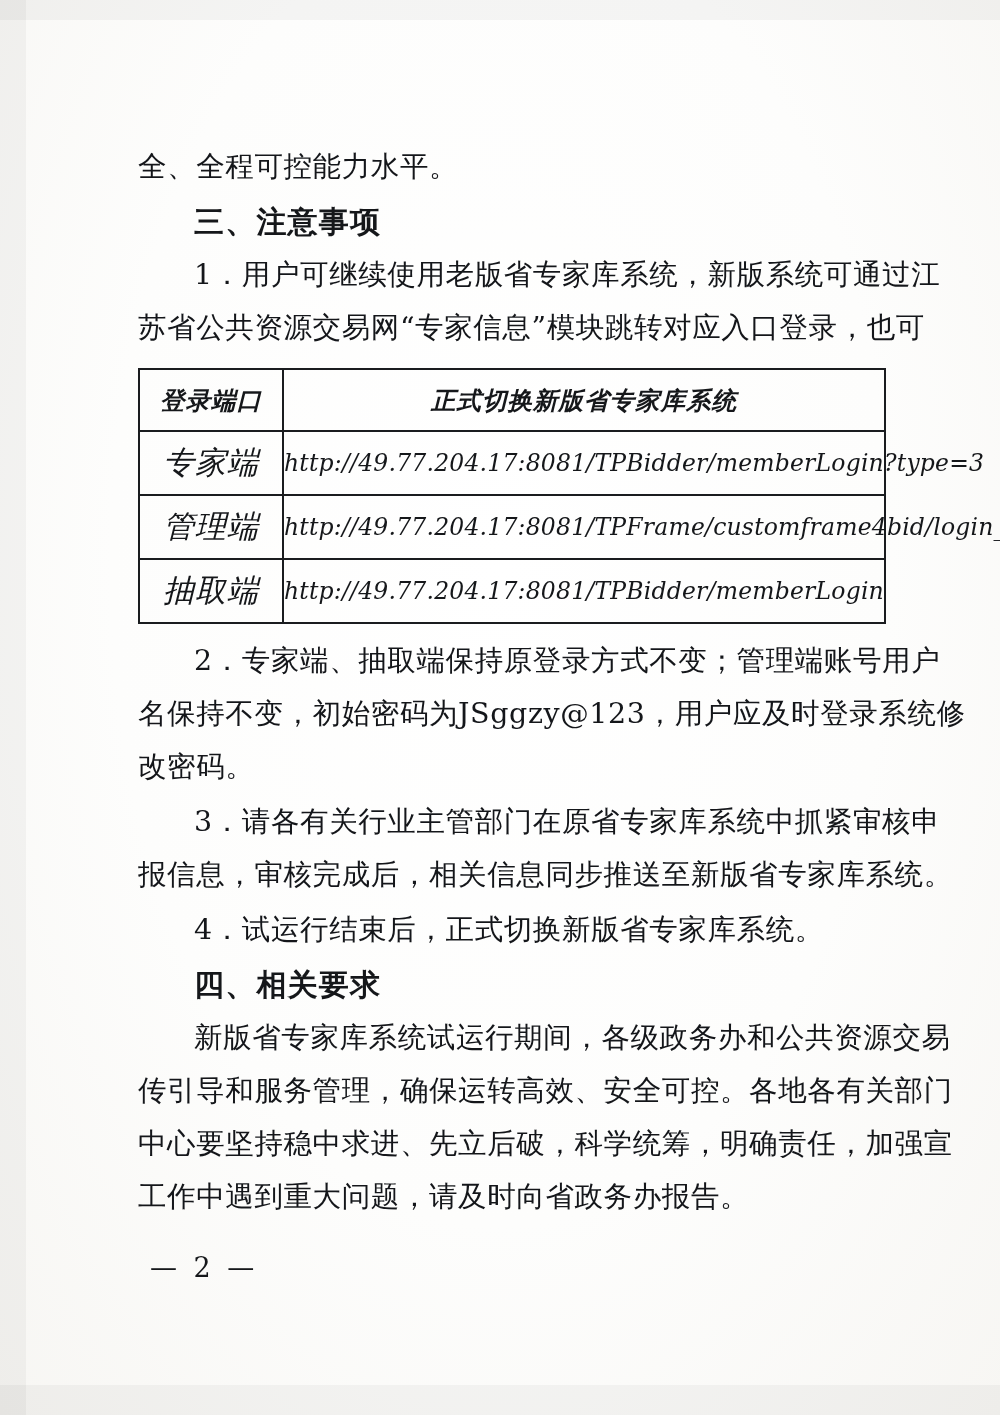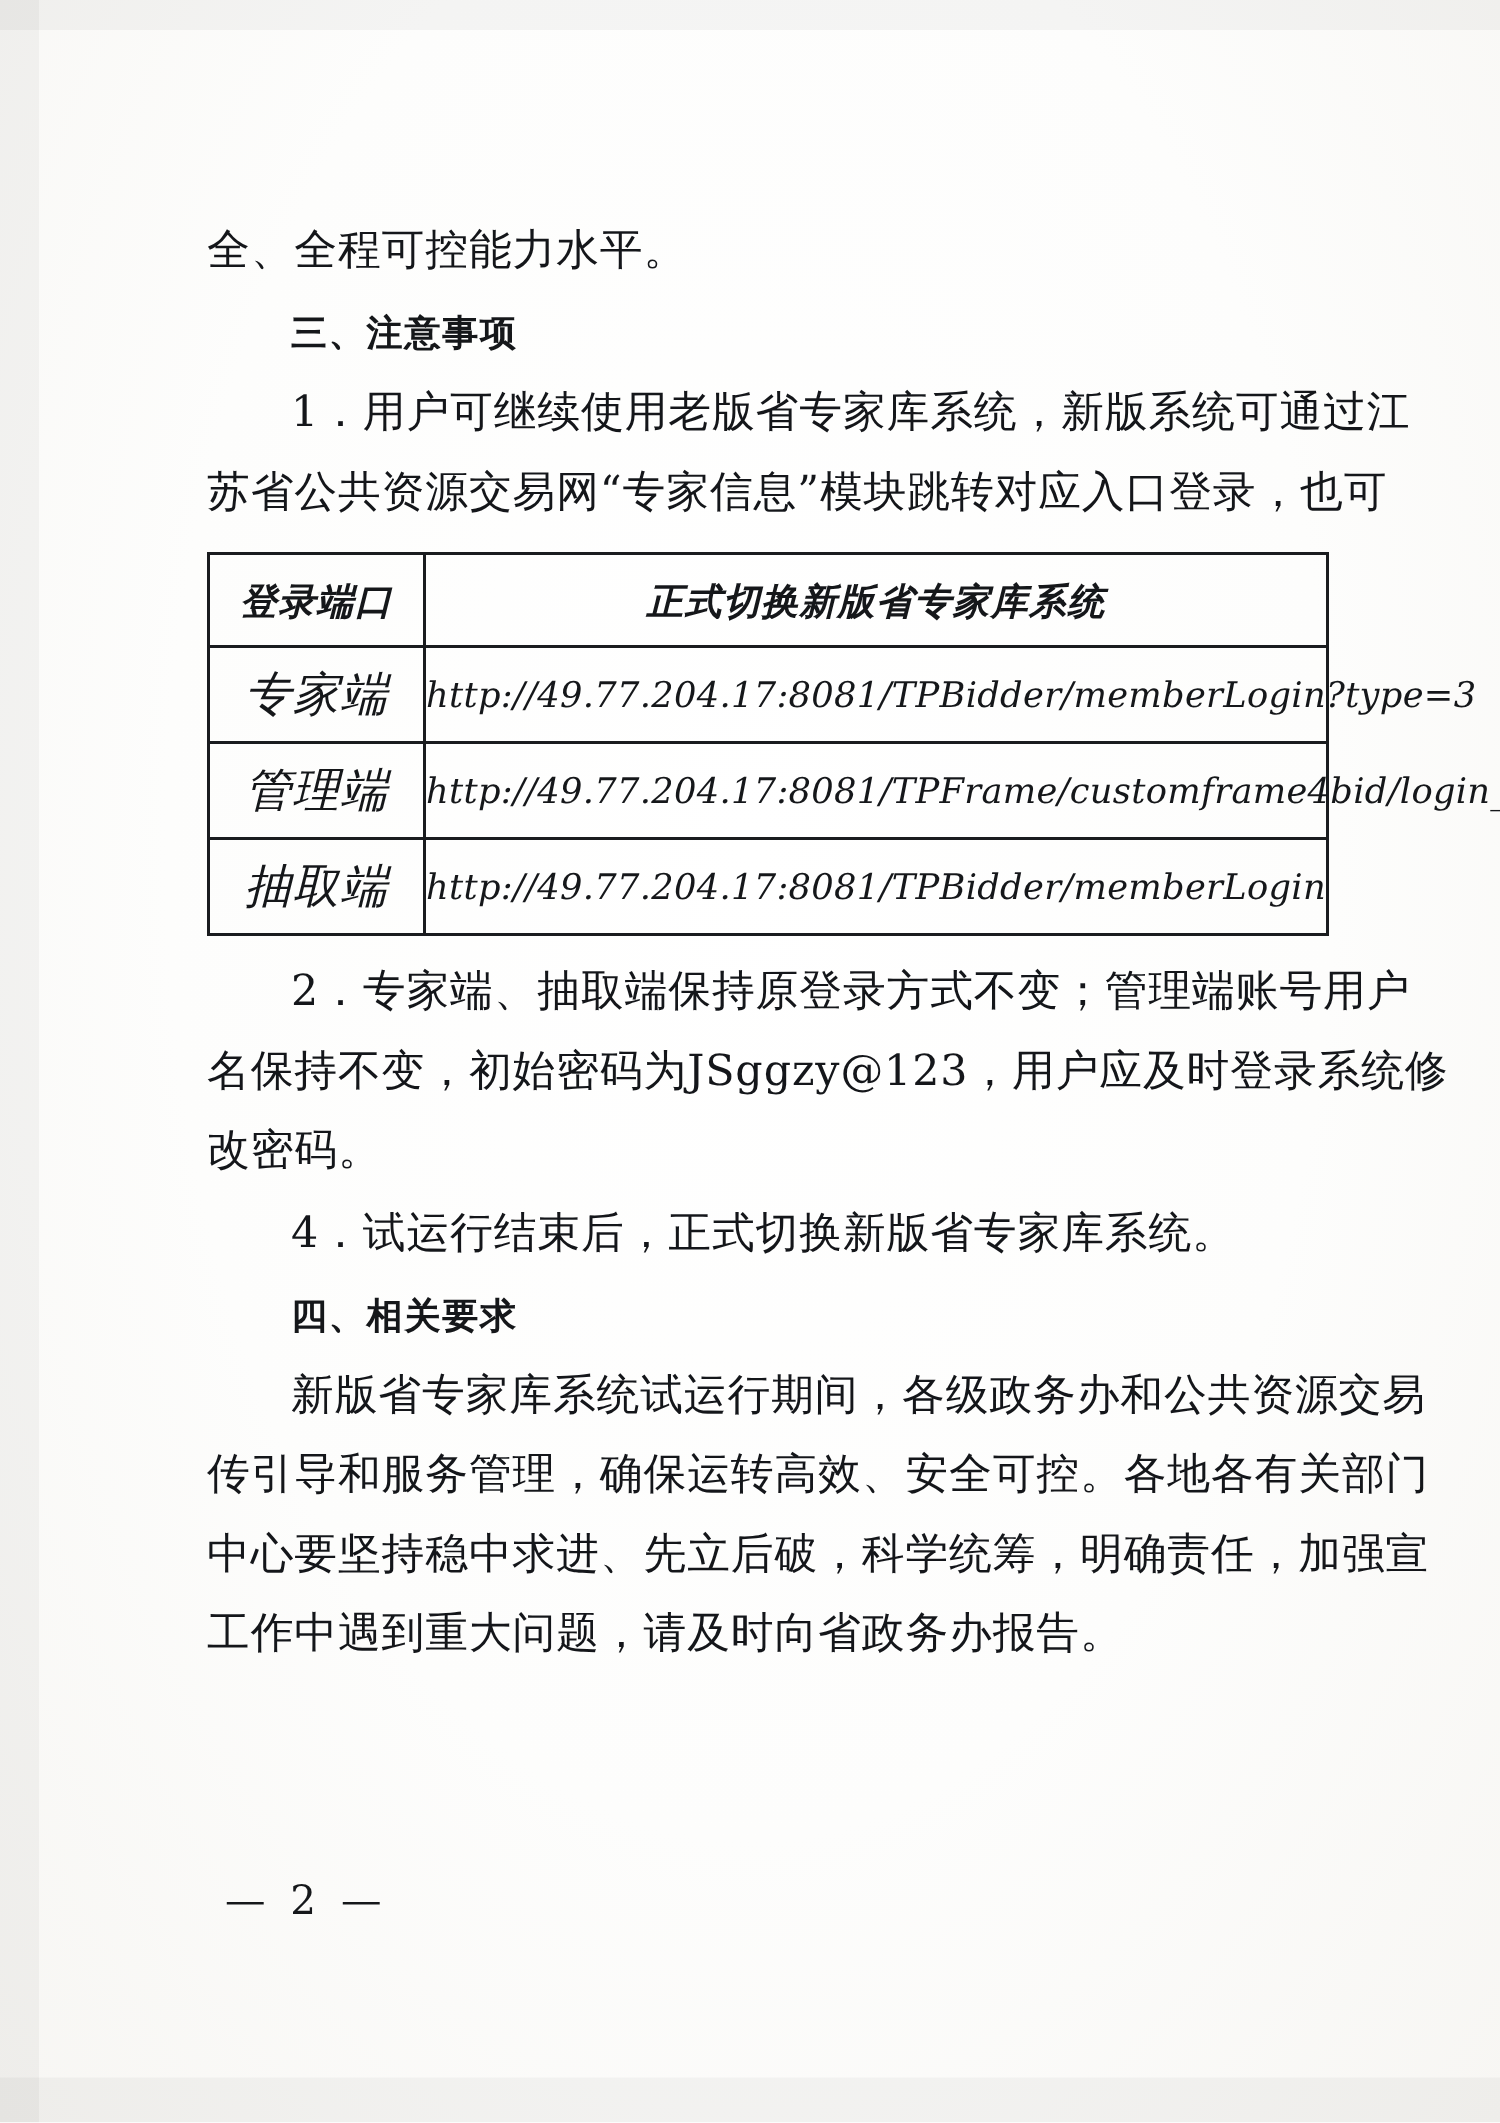--- a/index.html
+++ b/index.html
@@ -33,21 +33,21 @@
     line-height: 53px;
     letter-spacing: 0.6px;
     white-space: pre;
     color: #14161a;
   }
   .indent {
     text-indent: 56px;
   }
   .heading {
     font-weight: bold;
-    font-size: 24px;
+    font-size: 30px;
     line-height: 53px;
     text-indent: 56px;
     letter-spacing: 1.2px;
   }
   .blk {
     margin: 0 0 2px 0;
   }
   
   .url-table {
     margin: 14px 0 10px 0;
@@ -149,20 +149,24 @@
       </tr>
     </tbody>
       </table>
 
     <div class="blk">
       <div class="line indent">2．专家端、抽取端保持原登录方式不变；管理端账号用户</div>
       <div class="line">名保持不变，初始密码为JSggzy@123，用户应及时登录系统修</div>
       <div class="line">改密码。</div>
     </div>
 
+    <div class="blk">
+      <div class="line indent">3．请各有关行业主管部门在原省专家库系统中抓紧审核申</div>
+      <div class="line">报信息，审核完成后，相关信息同步推送至新版省专家库系统。</div>
+    </div>
 
     <div class="blk">
       <div class="line indent">4．试运行结束后，正式切换新版省专家库系统。</div>
     </div>
 
     <div class="heading">四、相关要求</div>
 
     <div class="blk">
       <div class="line indent">新版省专家库系统试运行期间，各级政务办和公共资源交易</div>
       <div class="line">传引导和服务管理，确保运转高效、安全可控。各地各有关部门</div>

